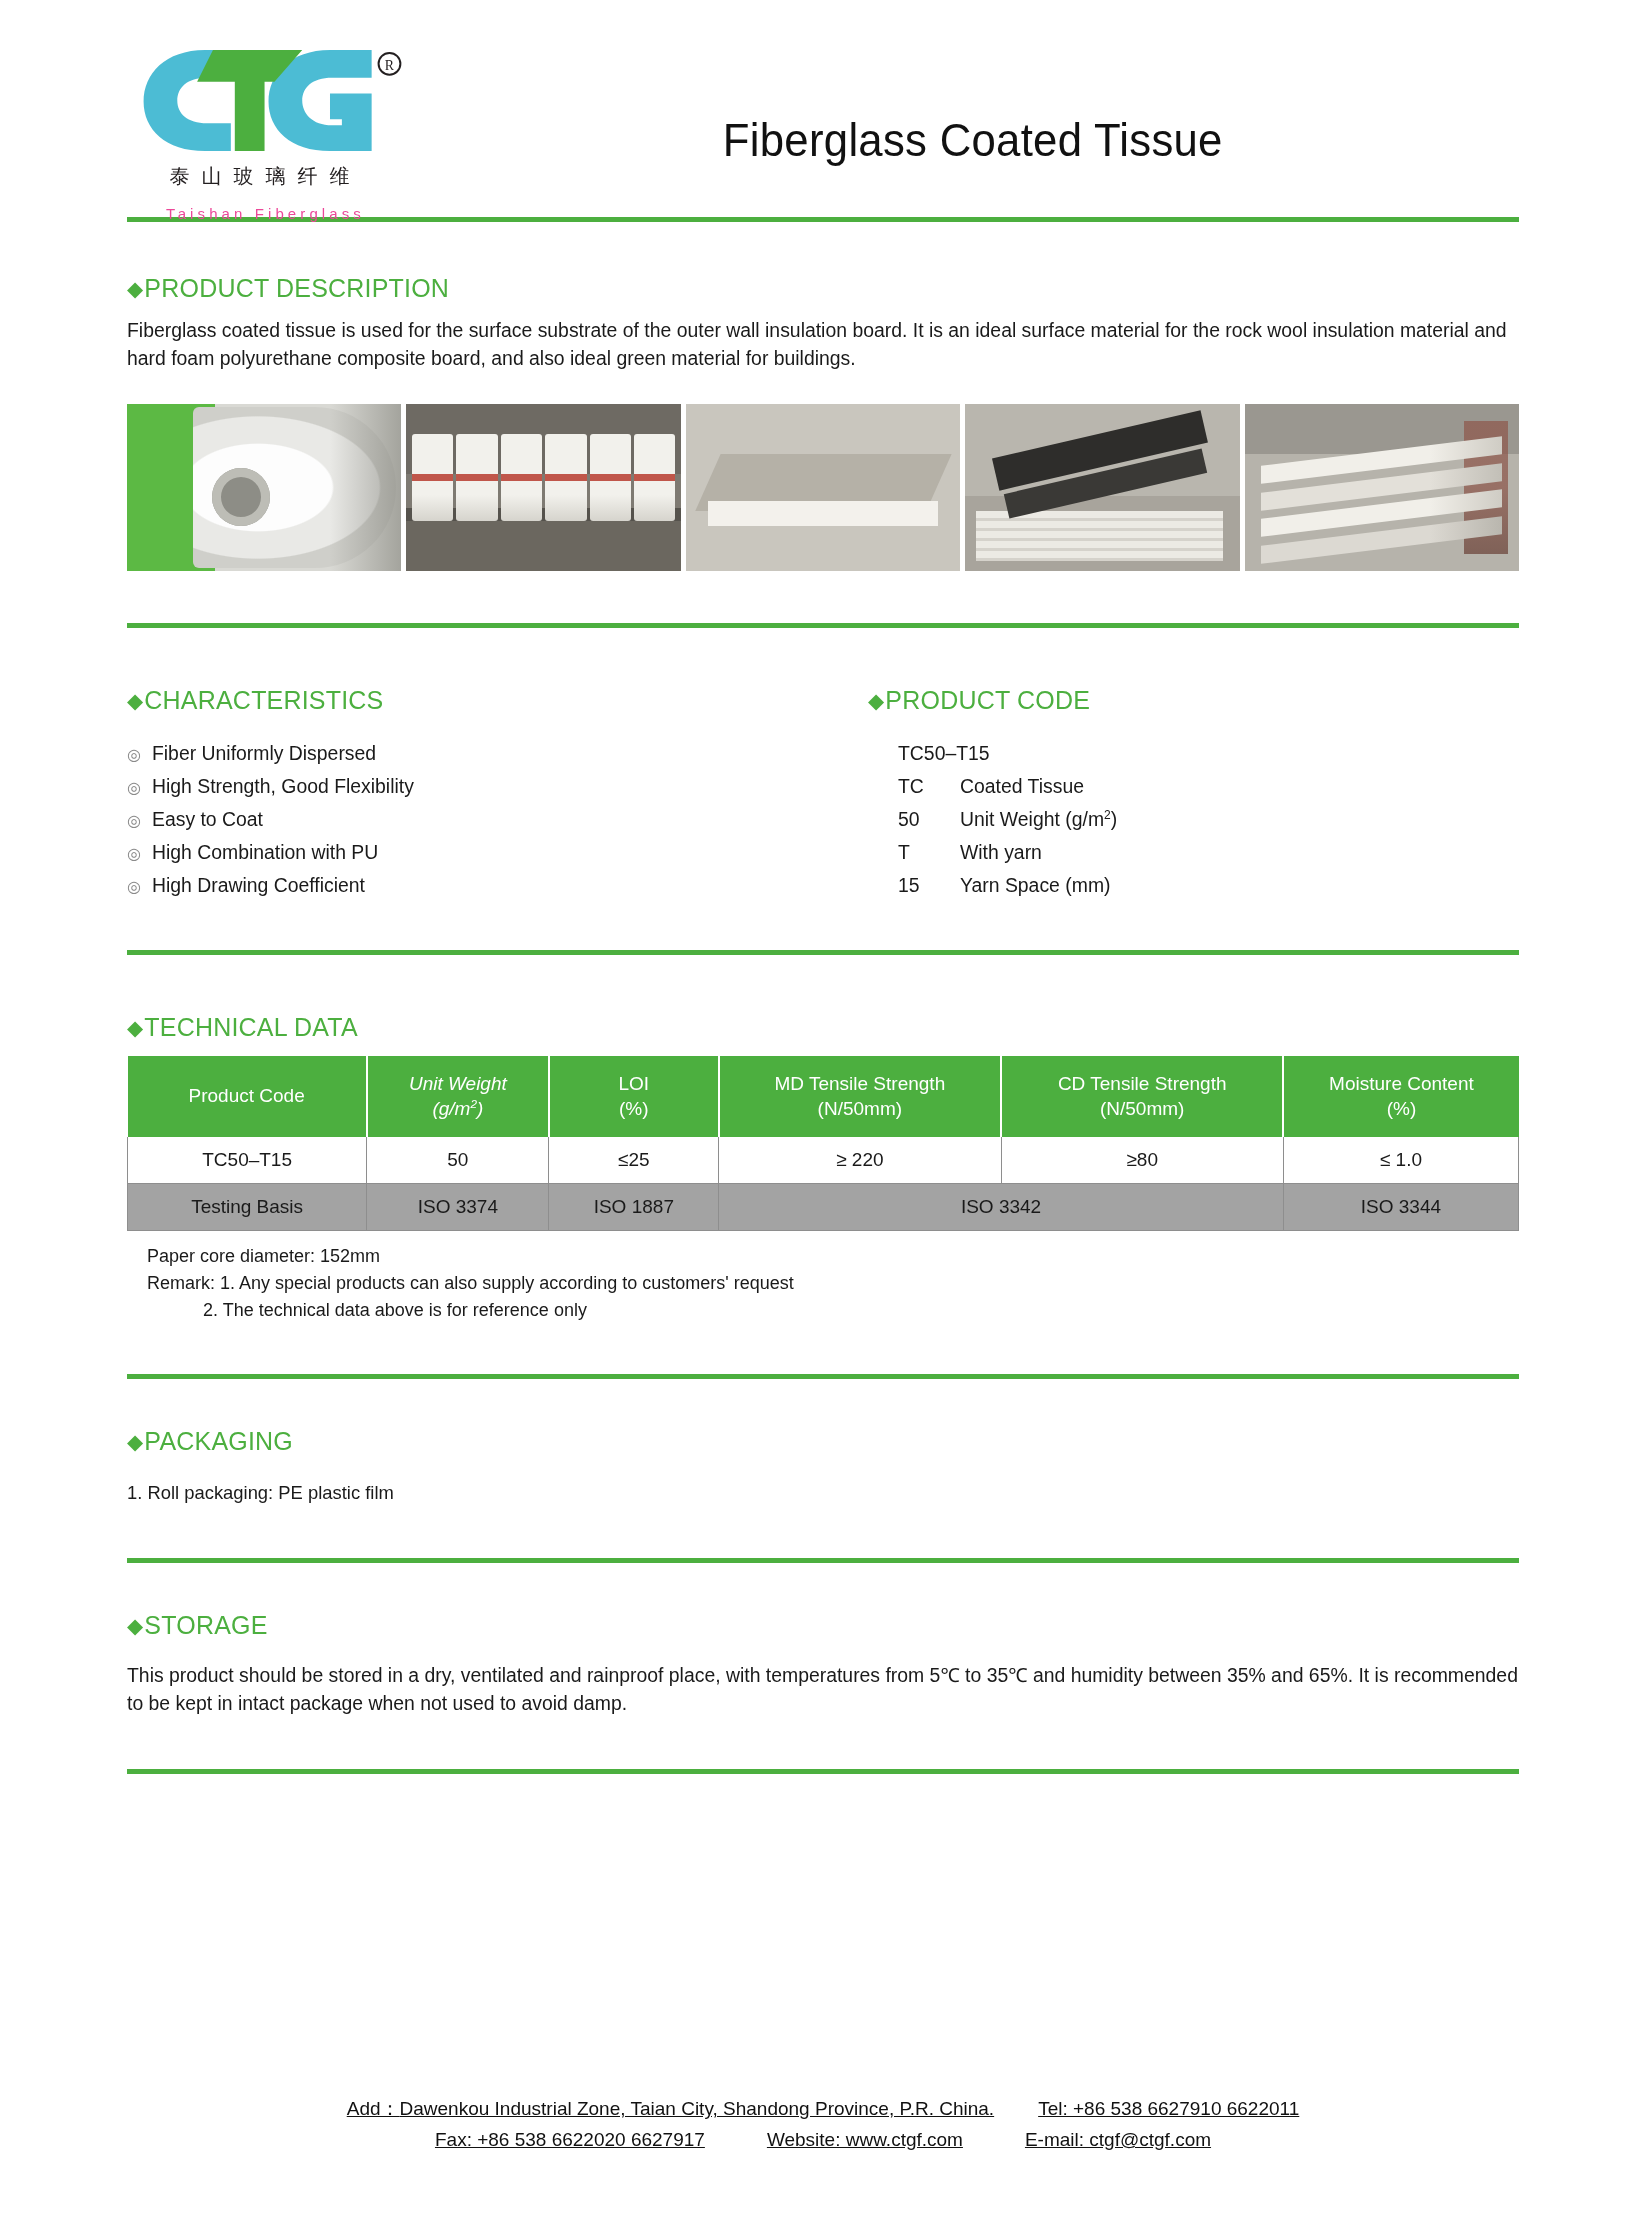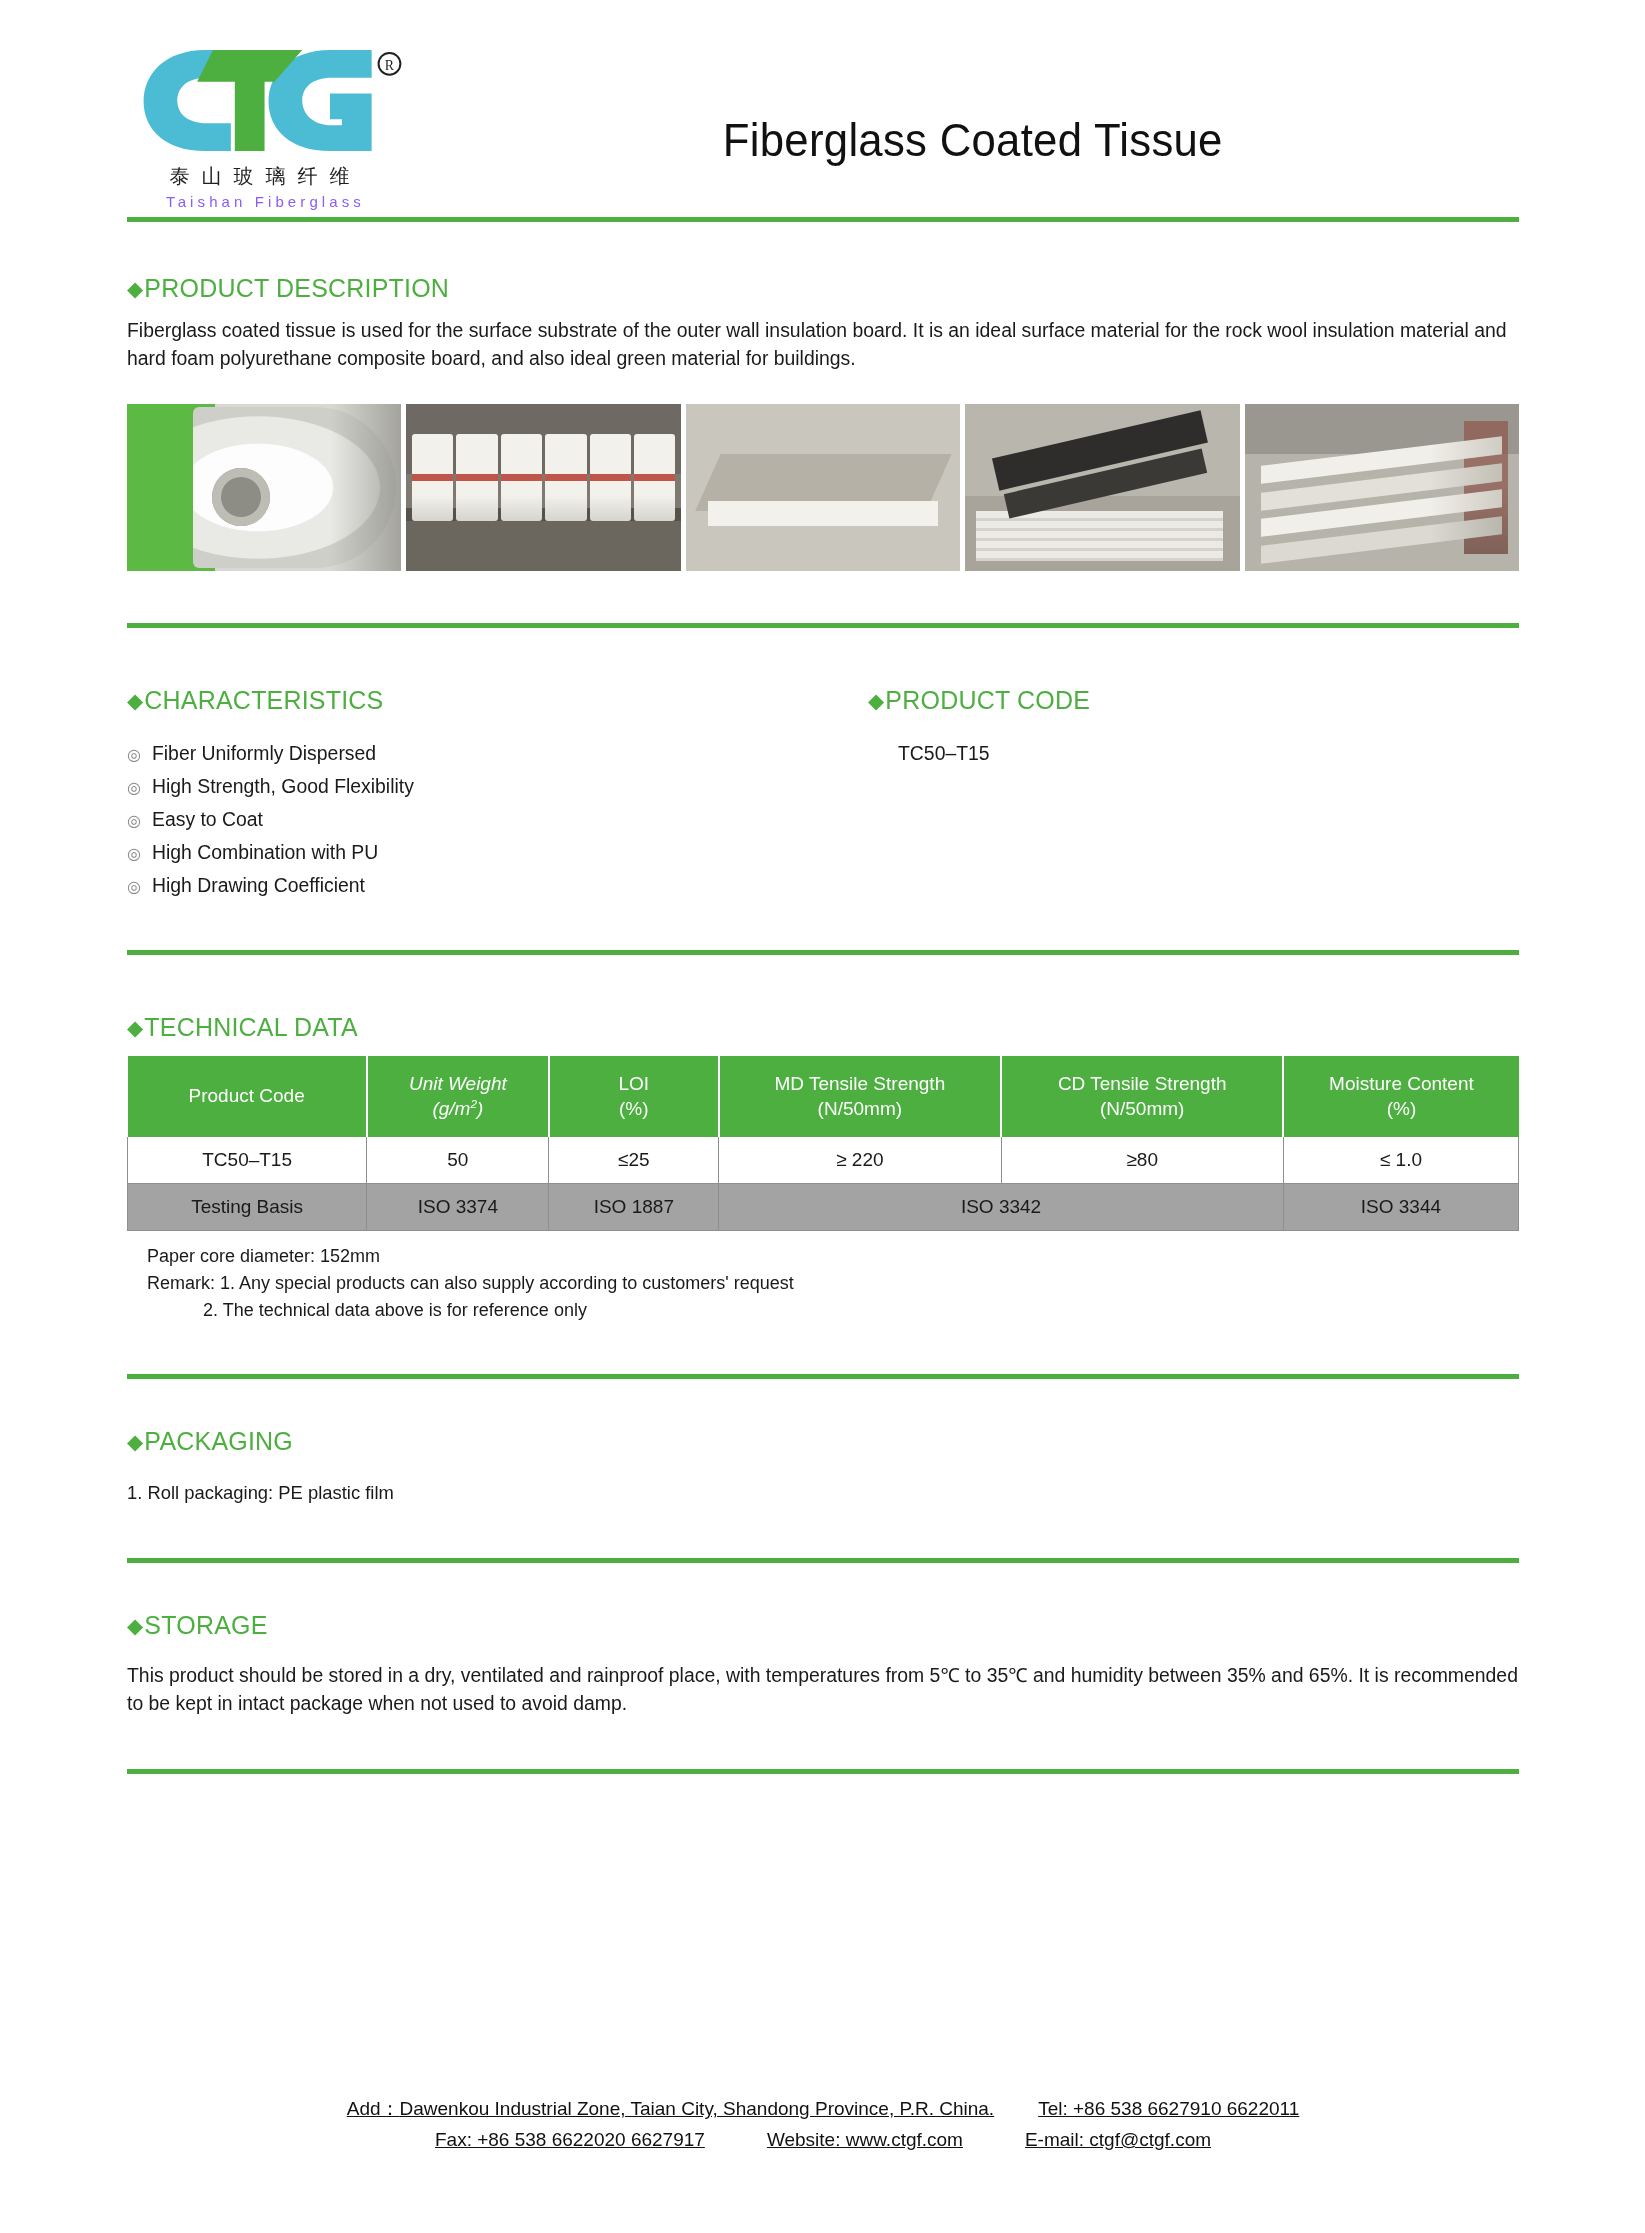--- a/index.html
+++ b/index.html
@@ -31,24 +31,24 @@
     letter-spacing: 12px;
     color: #231f20;
     text-align: center;
     width: 261px;
     margin-top: 4px;
     font-family: "DejaVu Sans", sans-serif;
   }
   .logo-en {
     font-size: 15px;
     letter-spacing: 4.1px;
-    color: #8b5cf6;
+    color: #ec4899;
     text-align: center;
     width: 261px;
-    margin-top: 3px;
+    margin-top: 15px;
   }
   .title-block { flex: 1; display: flex; justify-content: center; padding-top: 70px; }
   .doc-title {
     font-size: 47px;
     font-family: "Liberation Sans Narrow", "Liberation Sans", sans-serif;
     font-weight: 400;
     color: #111;
     letter-spacing: 0.3px;
     transform: scaleX(0.93);
     transform-origin: center;
@@ -355,20 +355,38 @@
         </li>
       </ul>
     </div>
 
     <div class="col-right">
       <div class="sec-head">
         <span class="dia">◆</span>
         <span>PRODUCT CODE</span>
       </div>
       <div class="code-main">TC50–T15</div>
+      <div class="code-rows">
+        <div class="code-row">
+          <span class="code-key">TC</span>
+          <span>Coated Tissue</span>
+        </div>
+        <div class="code-row">
+          <span class="code-key">50</span>
+          <span>Unit Weight (g/m<sup>2</sup>)</span>
+        </div>
+        <div class="code-row">
+          <span class="code-key">T</span>
+          <span>With yarn</span>
+        </div>
+        <div class="code-row">
+          <span class="code-key">15</span>
+          <span>Yarn Space (mm)</span>
+        </div>
+      </div>
     </div>
   </div>
 
   <div class="rule" style="margin-top:48px"></div>
 
   <div class="tech-wrap">
     <div class="sec-head">
       <span class="dia">◆</span>
       <span>TECHNICAL DATA</span>
     </div>

